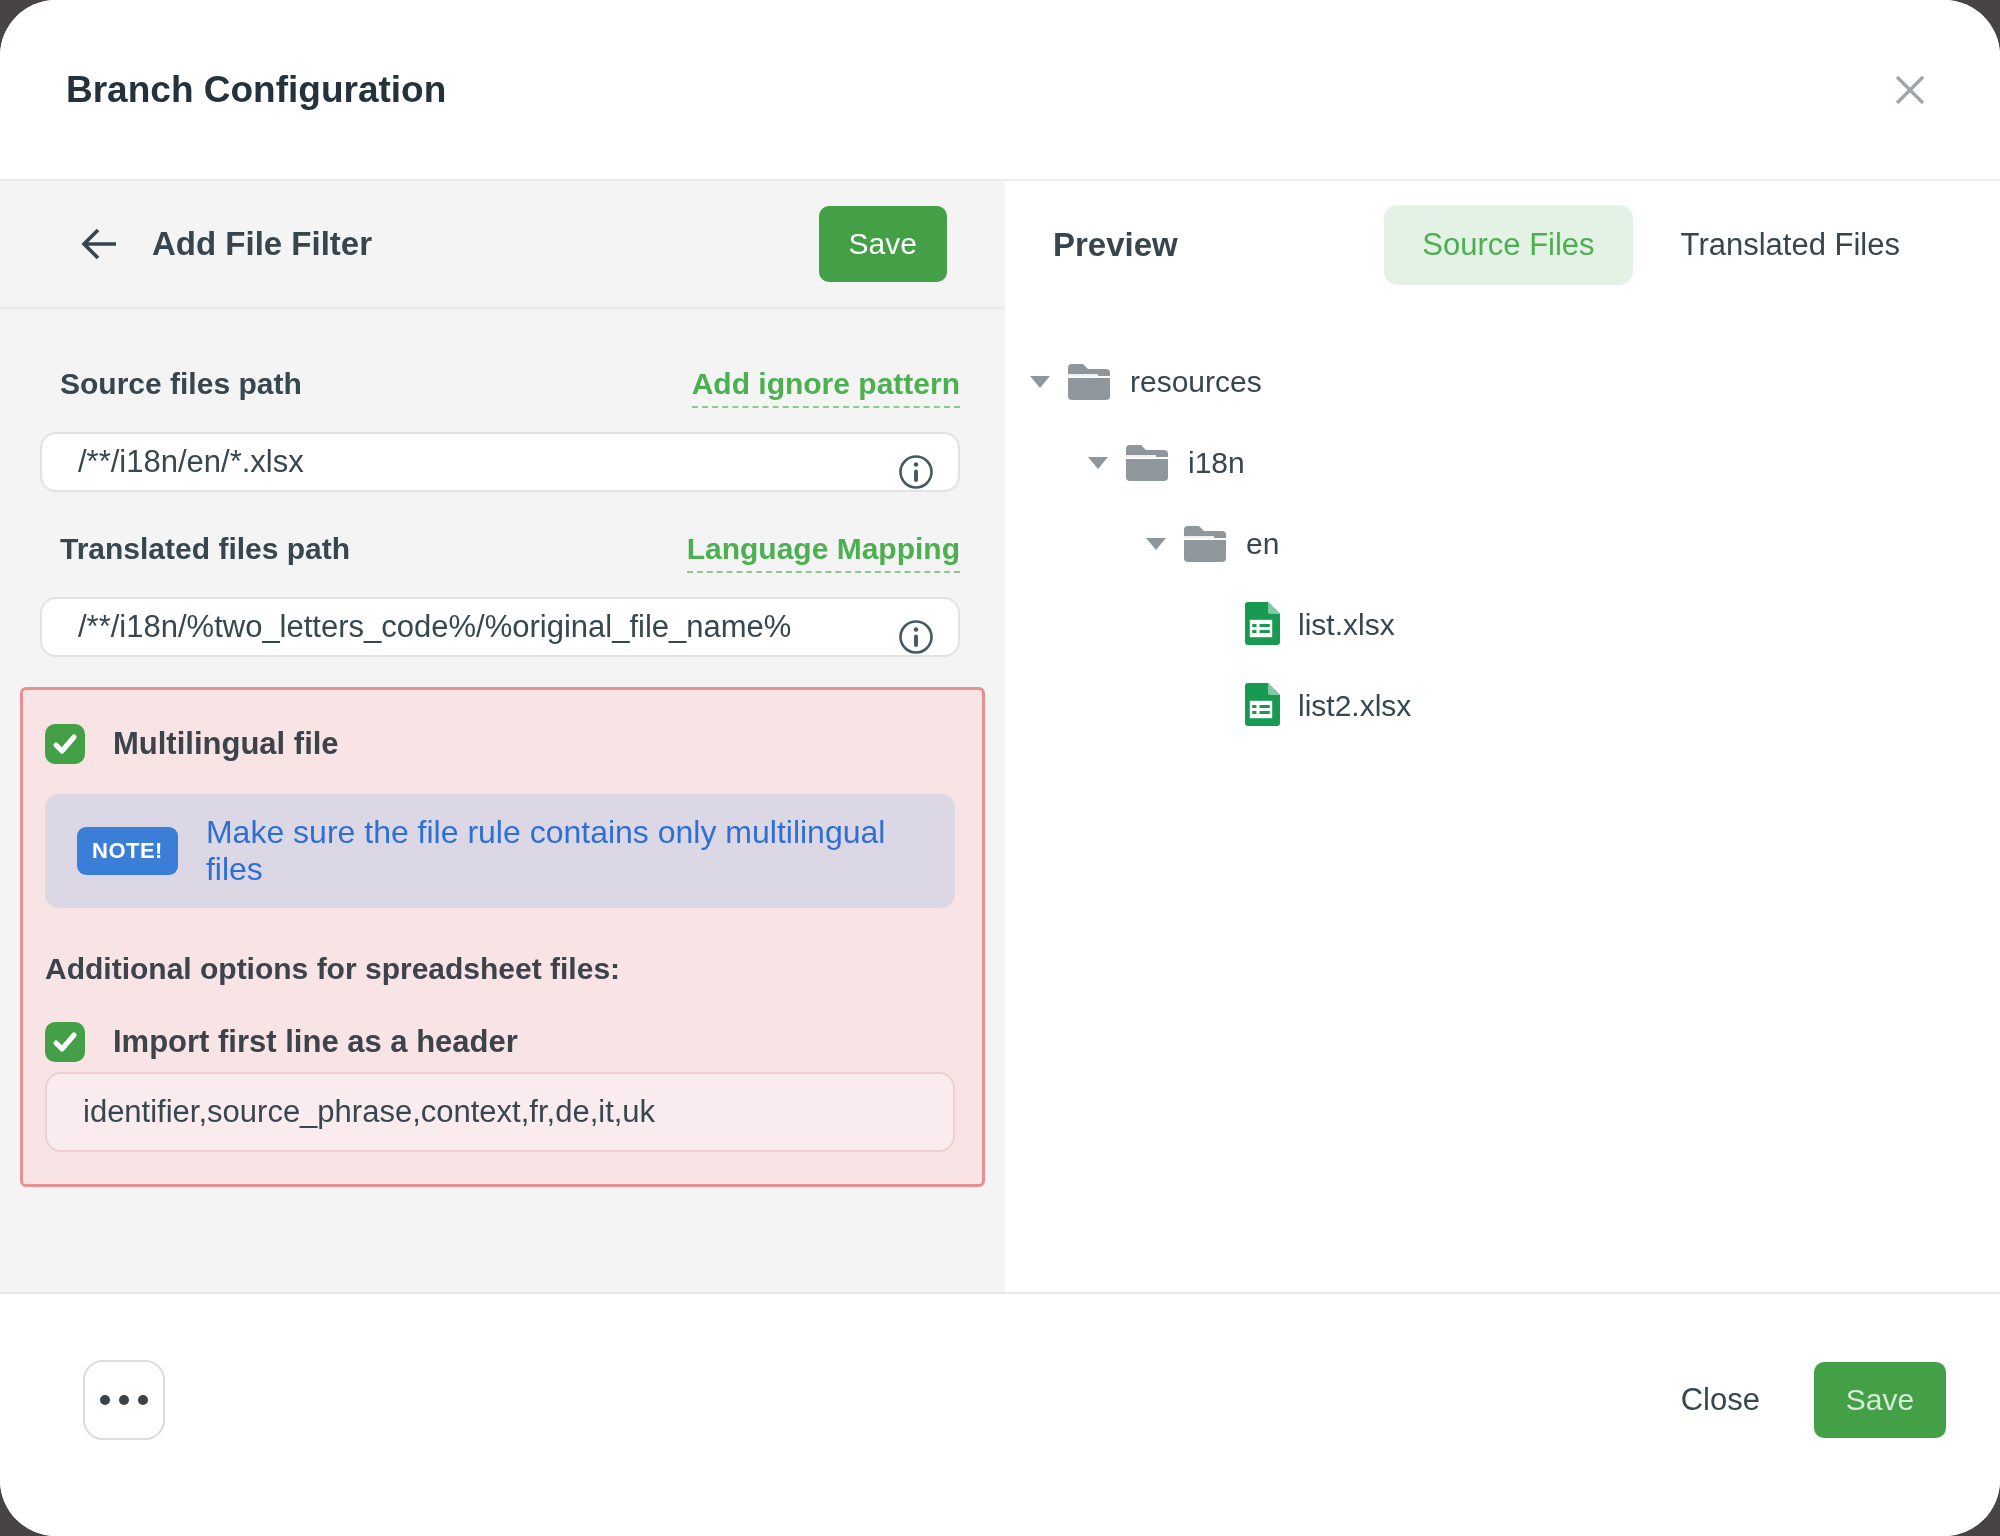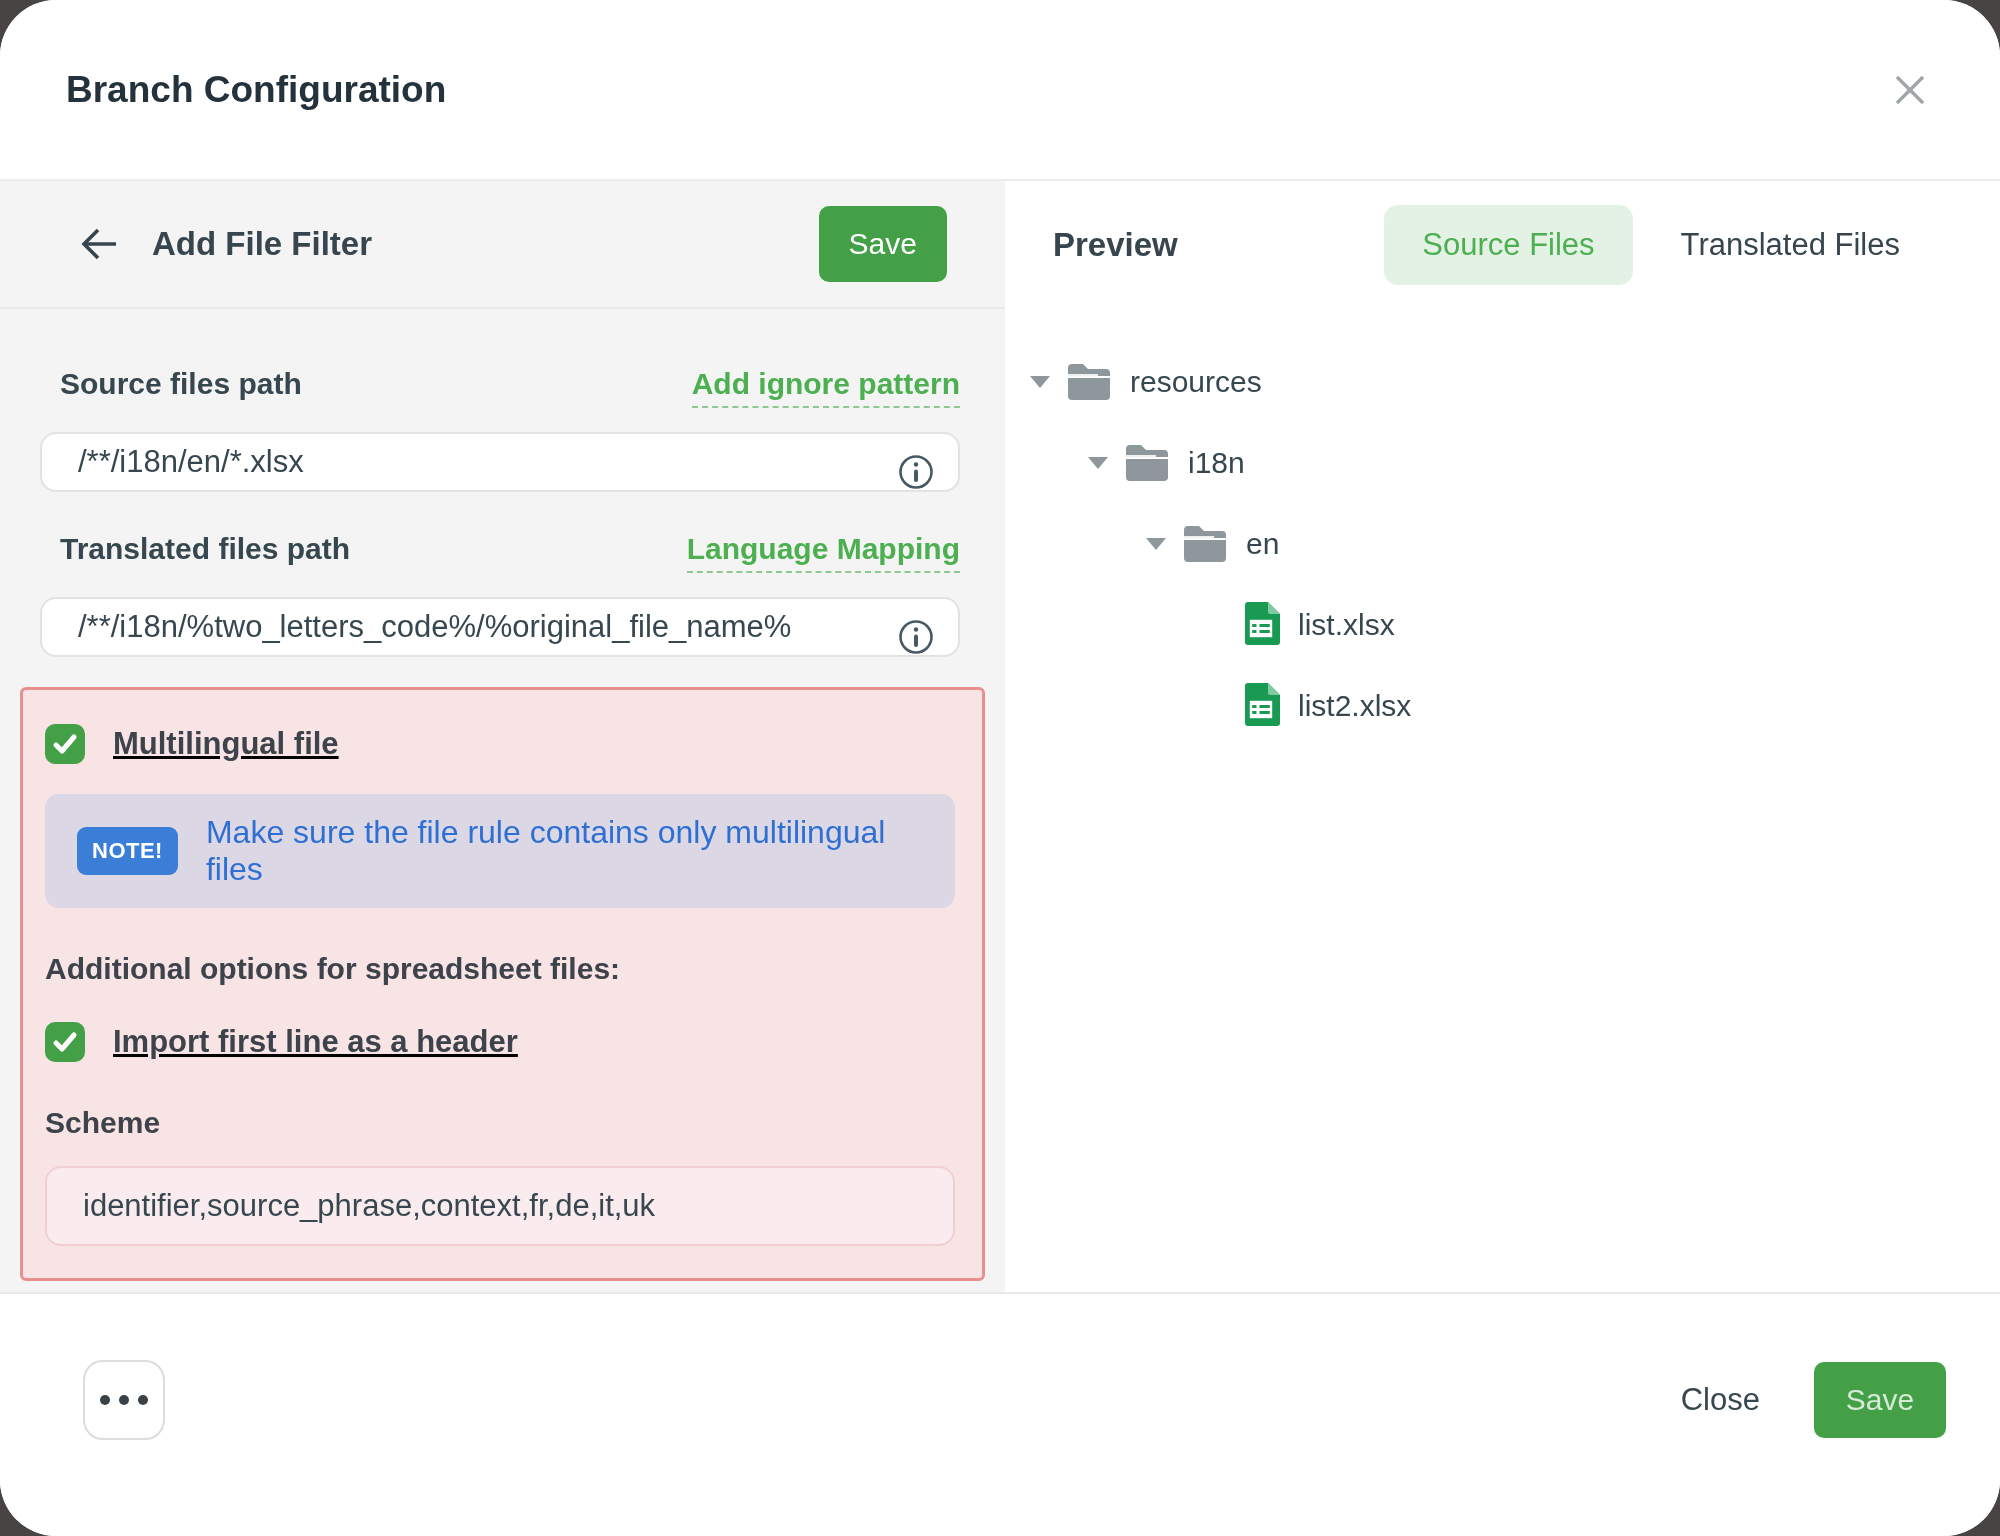--- a/index.html
+++ b/index.html
@@ -85,21 +85,21 @@
   }
   .info-icon svg { width:100%; height:100%; }
   
   .pink-section {
     margin:0 -25px 0 -20px;
     border:3px solid #e89090;
     border-radius:6px;
     background:#f8e3e5;
     padding:30px 27px 32px 22px;
   }
-  .check-row { display:flex; align-items:center; margin:4px 0 30px; cursor:pointer;text-decoration:underline; }
+  .check-row { display:flex; align-items:center; margin:4px 0 30px; cursor:pointer; }
   .checkbox {
     width:40px; height:40px; flex:none;
     background:#43a047; border-radius:10px;
     display:flex; align-items:center; justify-content:center;
   }
   .checkbox svg { width:26px; height:26px; stroke:#fff; stroke-width:5; fill:none; stroke-linecap:round; stroke-linejoin:round; }
   .check-label { font-size:31px; font-weight:600; color:#3c434a; margin-left:28px; }
   .note-banner {
     background:#dcd7e5;
     border-radius:14px;
@@ -269,21 +269,20 @@
 
           <div class="check-row" style="margin-bottom:10px;">
             <div class="checkbox">
               <svg viewBox="0 0 26 26">
                   <polyline points="4,14 10,20 22,6"></polyline>
                 </svg>
             </div>
             <div class="check-label">Import first line as a header</div>
           </div>
 
-          <div class="scheme-label">Scheme</div>
           <input class="scheme-input" type="text" value="identifier,source_phrase,context,fr,de,it,uk" style="">
         </div>
 
       </div>
     </div>
 
     <div class="right-panel">
 
       <div class="right-header">
         <div class="preview-title">Preview</div>

